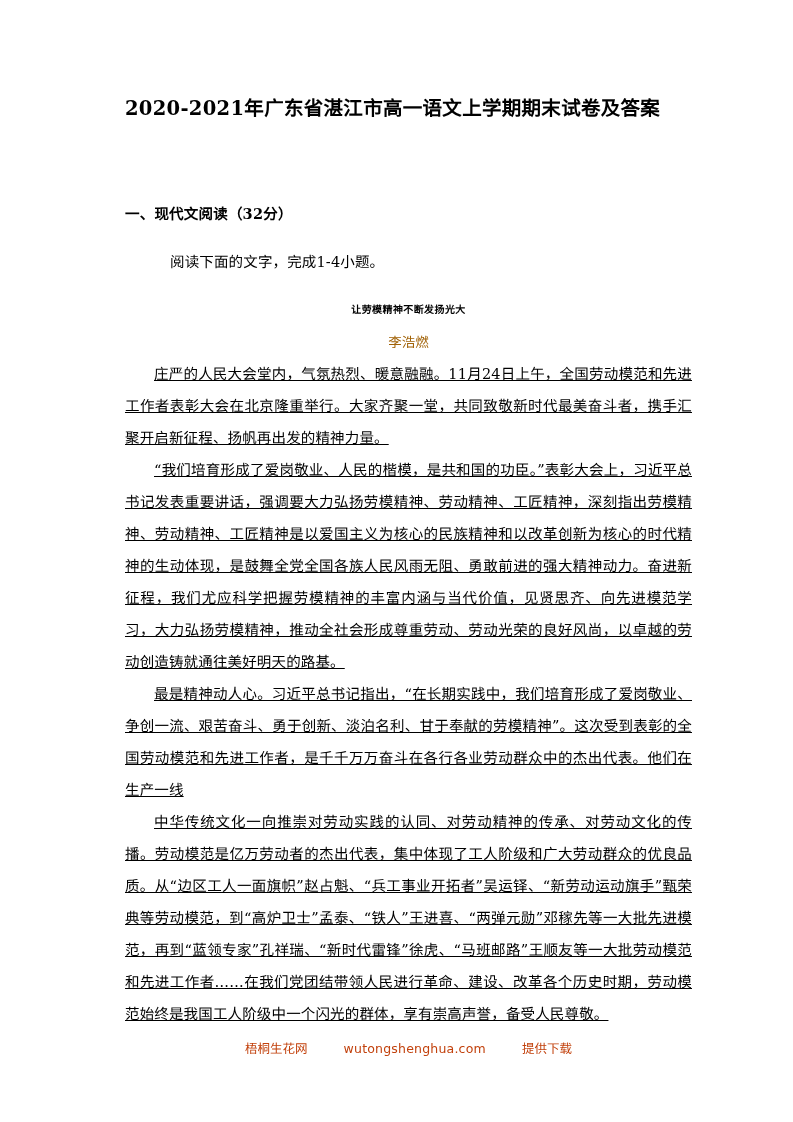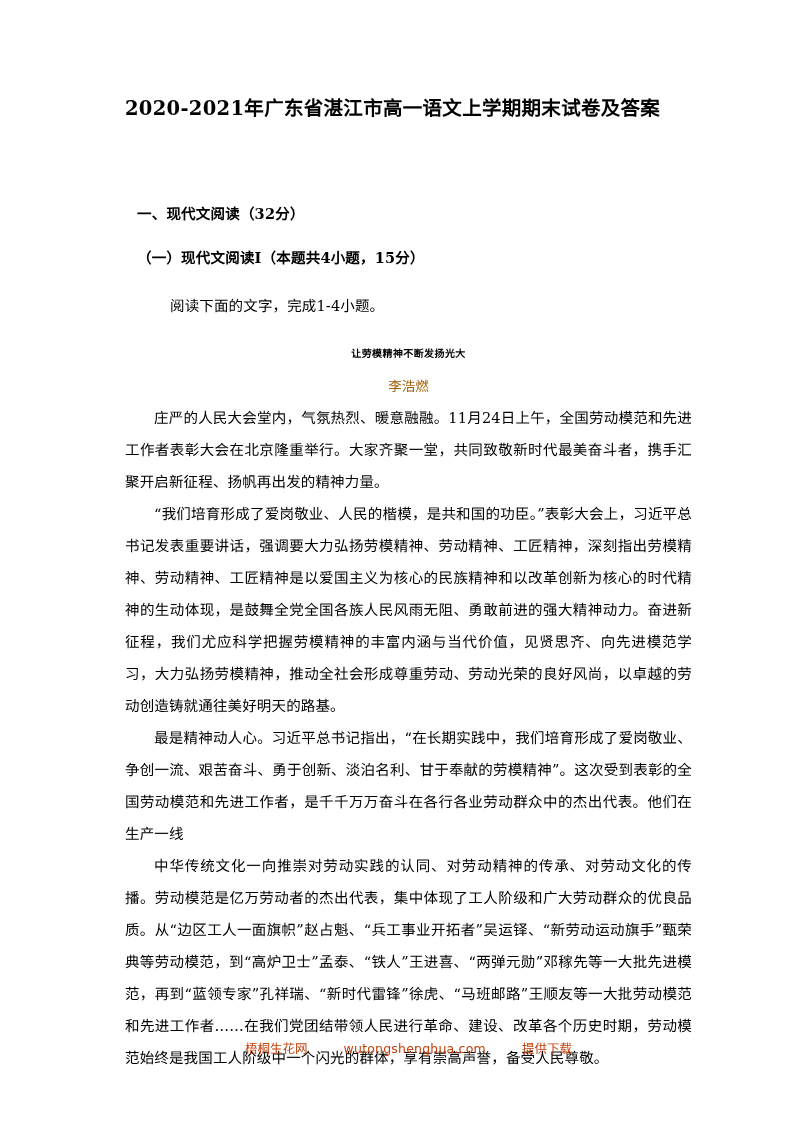--- a/index.html
+++ b/index.html
@@ -41,36 +41,37 @@
     padding-top: 97px;
     white-space: nowrap;
     font-family: "DejaVu Serif", "Liberation Serif", serif;
   }
 
   
   .section-heading {
     font-size: 14.5px;
     font-weight: bold;
     line-height: 32px;
-    margin: 12px;
+    margin: 0;
     letter-spacing: 0.2px;
   }
   .section-heading.first {
     margin-top: 78px;
   }
 
   
   .para {
     font-size: 14.5px;
     line-height: 32px;
     margin: 0;
     text-align: justify;
     text-justify: inter-ideograph;
     text-indent: 2em;
     letter-spacing: 0.15px;
+    text-decoration: underline;
   }
   .lead-line {
     font-size: 14.5px;
     line-height: 32px;
     margin: 16px;
     text-indent: 2em;
     letter-spacing: 0.15px;
   }
 
   
@@ -114,21 +115,20 @@
 </head>
 <body>
 
 <div class="page">
   <div class="content">
 
     <h1 class="doc-title">2020-2021年广东省湛江市高一语文上学期期末试卷及答案</h1>
 
     <div class="section-heading first">一、现代文阅读（32分）</div>
 
-    <div class="section-heading">（一）现代文阅读Ⅰ（本题共4小题，15分）</div>
 
     <div class="lead-line">阅读下面的文字，完成1-4小题。</div>
 
 
     <div class="article-title">让劳模精神不断发扬光大</div>
 
     <div class="article-author">李浩燃</div>
 
     <p class="para">庄严的人民大会堂内，气氛热烈、暖意融融。11月24日上午，全国劳动模范和先进工作者表彰大会在北京隆重举行。大家齐聚一堂，共同致敬新时代最美奋斗者，携手汇聚开启新征程、扬帆再出发的精神力量。</p>
 

